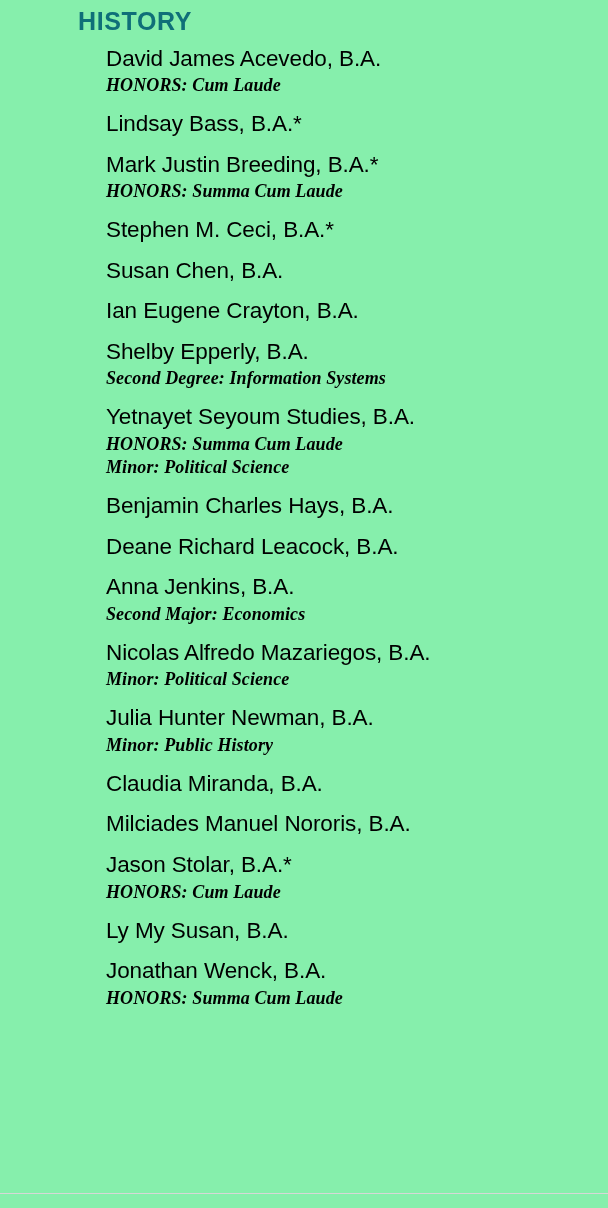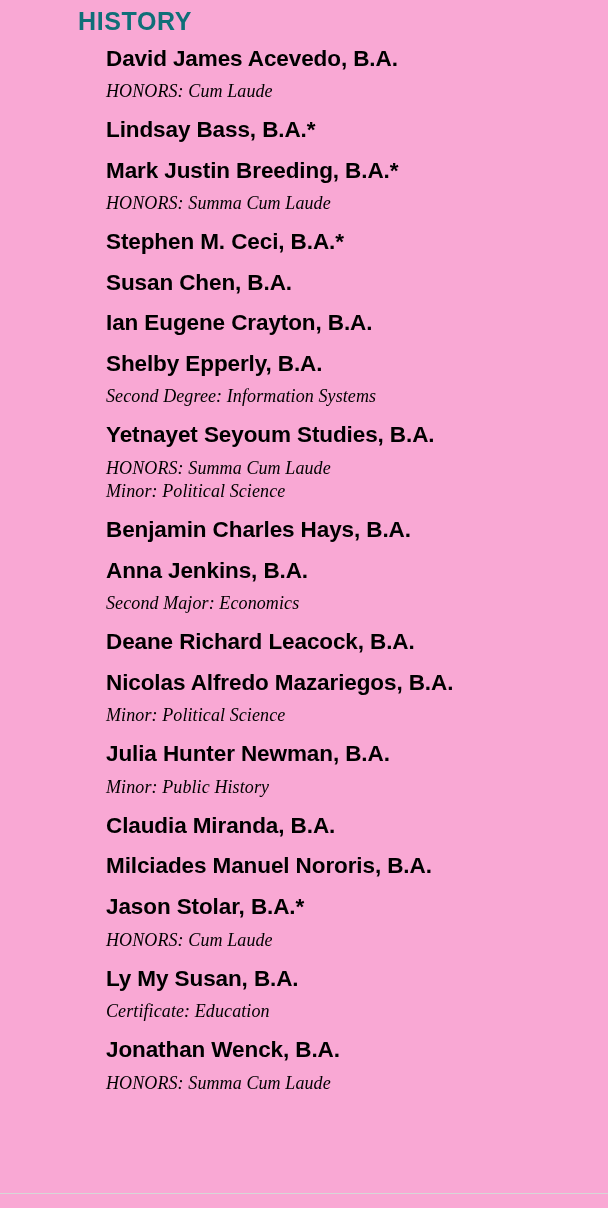--- a/index.html
+++ b/index.html
@@ -12,21 +12,21 @@
     height: 1208px;
     font-family: "Liberation Sans", sans-serif;
     overflow: hidden;
     position: relative;
   }
   #page {
     width: 608px;
     height: 1208px;
     box-sizing: border-box;
     position: relative;
-    background: #f9a8d4;
+    background: #86efac;
   }
   .section-title {
     color: #0f6f78;
     font-family: "Liberation Sans", sans-serif;
     font-weight: bold;
     font-size: 25px;
     letter-spacing: 0.6px;
     padding: 8px 0 10px 78px;
     margin: 0;
     line-height: 1.1;
@@ -35,28 +35,29 @@
     padding: 0 0 0 106px;
     margin: 0;
     list-style: none;
   }
   .entry {
     margin: 0 0 14px 0;
     padding: 0;
   }
   .entry-name {
     font-family: "Liberation Sans", sans-serif;
-    font-weight: bold;
+    font-weight: normal;
     font-size: 22.5px;
     color: #000000;
     line-height: 1.18;
     letter-spacing: -0.1px;
   }
   .entry-notes {
-    margin-top: 8px;
+    margin-top: 2px;
+    font-weight: bold;
   }
   .entry-note {
     font-family: "Liberation Serif", serif;
     font-style: italic;
     font-size: 18px;
     color: #000000;
     line-height: 1.28;
     letter-spacing: 0.1px;
   }
   .footer-rule {
@@ -108,27 +109,27 @@
         <div class="entry-name">Yetnayet Seyoum Studies, B.A.</div>
         <div class="entry-notes">
           <div class="entry-note">HONORS: Summa Cum Laude</div>
           <div class="entry-note">Minor: Political Science</div>
         </div>
       </li>
       <li class="entry">
         <div class="entry-name">Benjamin Charles Hays, B.A.</div>
       </li>
       <li class="entry">
+        <div class="entry-name">Deane Richard Leacock, B.A.</div>
+      </li>
+      <li class="entry">
         <div class="entry-name">Anna Jenkins, B.A.</div>
         <div class="entry-notes">
           <div class="entry-note">Second Major: Economics</div>
         </div>
-      </li>
-      <li class="entry">
-        <div class="entry-name">Deane Richard Leacock, B.A.</div>
       </li>
       <li class="entry">
         <div class="entry-name">Nicolas Alfredo Mazariegos, B.A.</div>
         <div class="entry-notes">
           <div class="entry-note">Minor: Political Science</div>
         </div>
       </li>
       <li class="entry">
         <div class="entry-name">Julia Hunter Newman, B.A.</div>
         <div class="entry-notes">
@@ -142,23 +143,20 @@
         <div class="entry-name">Milciades Manuel Nororis, B.A.</div>
       </li>
       <li class="entry">
         <div class="entry-name">Jason Stolar, B.A.*</div>
         <div class="entry-notes">
           <div class="entry-note">HONORS: Cum Laude</div>
         </div>
       </li>
       <li class="entry">
         <div class="entry-name">Ly My Susan, B.A.</div>
-        <div class="entry-notes">
-          <div class="entry-note">Certificate: Education</div>
-        </div>
       </li>
       <li class="entry">
         <div class="entry-name">Jonathan Wenck, B.A.</div>
         <div class="entry-notes">
           <div class="entry-note">HONORS: Summa Cum Laude</div>
         </div>
       </li>
     </ul>
   <div class="footer-rule"></div>
 </div>

